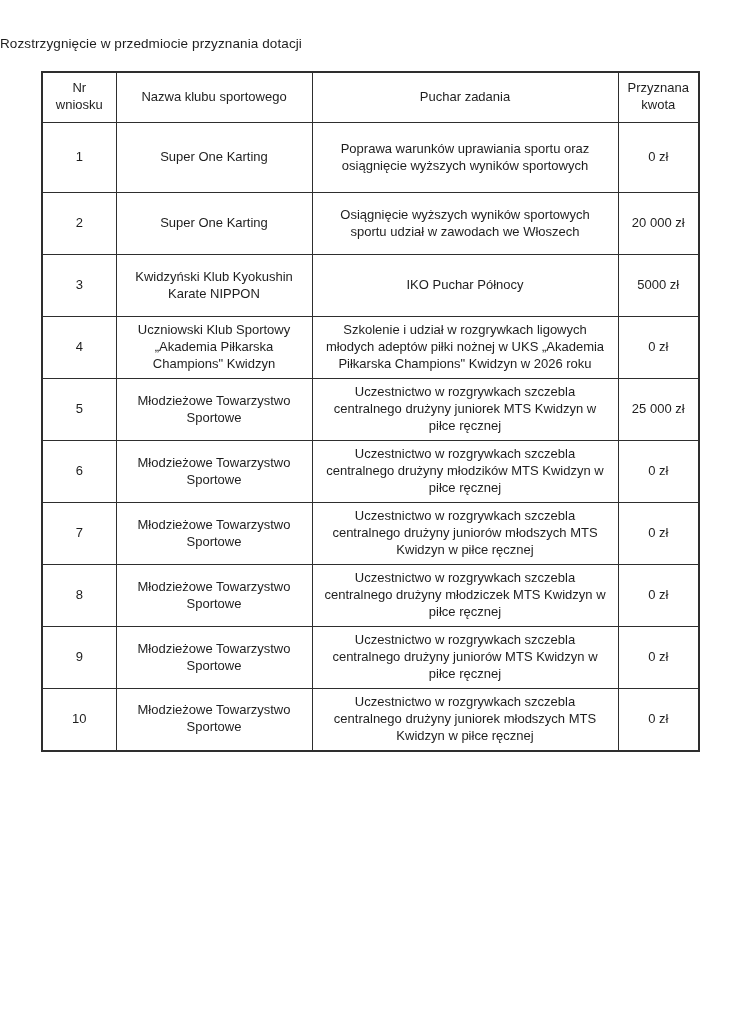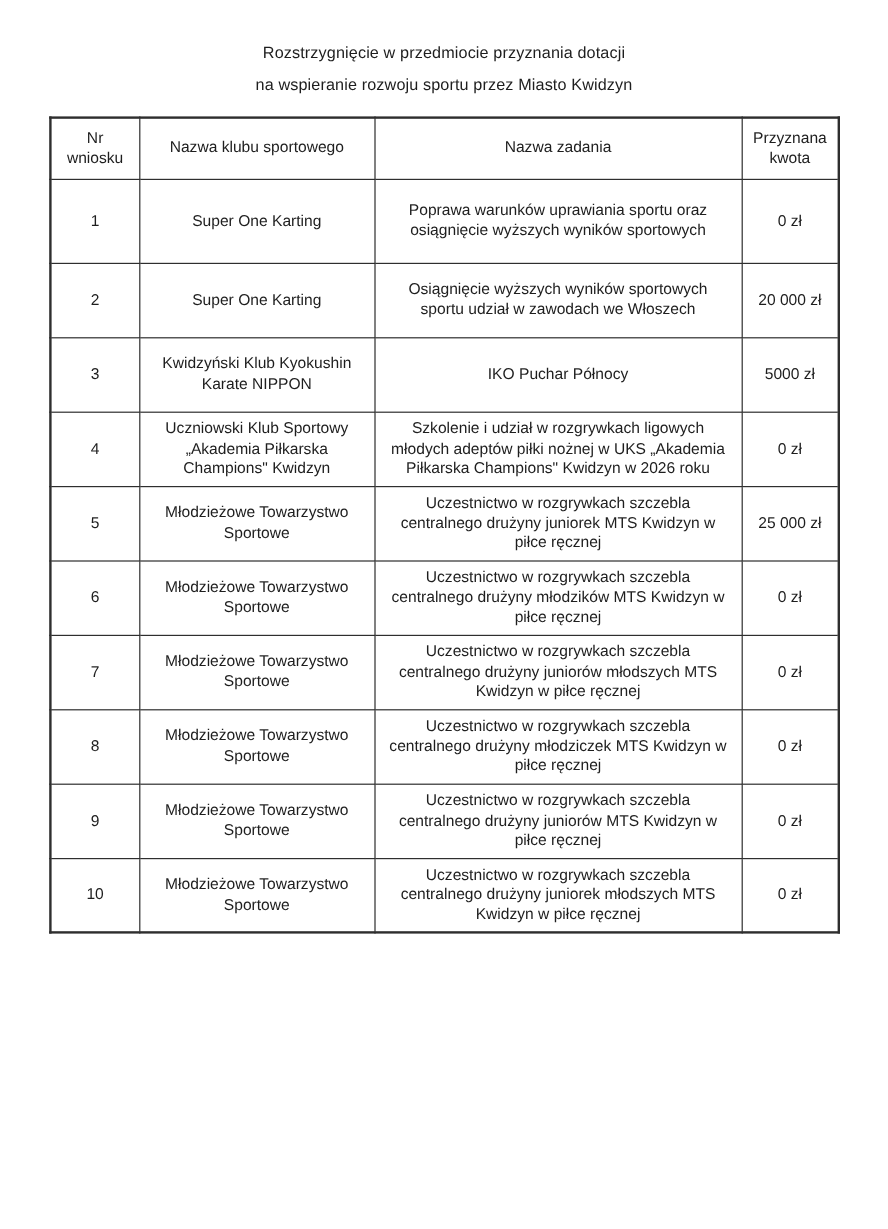--- a/index.html
+++ b/index.html
@@ -15,21 +15,21 @@
     overflow: hidden;
   }
   .page {
     width: 740px;
     height: 1024px;
     background: #ffffff;
     position: relative;
   }
   .doc-title {
     padding-top: 37px;
-    text-align: center;
+    text-align: left;
     font-size: 13.5px;
     line-height: 1;
   }
   .doc-title .title-line {
     margin-bottom: 13px;
     letter-spacing: 0.1px;
   }
   table.grants {
     border-collapse: collapse;
     table-layout: fixed;
@@ -58,35 +58,34 @@
   col.c-zadanie{ width: 306px; }
   col.c-kwota  { width: 81px; }
 </style>
 </head>
 <body>
 
 <div class="page">
 
   <div class="doc-title">
     <div class="title-line">Rozstrzygnięcie w przedmiocie przyznania dotacji</div>
-    <div class="title-line">na wspieranie rozwoju sportu przez Miasto Kwidzyn</div>
   </div>
 
   <table class="grants">
     <colgroup>
       <col class="c-nr">
       <col class="c-klub">
       <col class="c-zadanie">
       <col class="c-kwota">
     </colgroup>
     <thead>
       <tr>
         <th>Nr wniosku</th>
         <th>Nazwa klubu sportowego</th>
-        <th>Nazwa zadania</th>
+        <th>Puchar zadania</th>
         <th>Przyznana kwota</th>
       </tr>
     </thead>
     <tbody>
         <tr>
           <td class="col-nr">1</td>
           <td class="col-klub">Super One Karting</td>
           <td class="col-zadanie">Poprawa warunków uprawiania sportu oraz osiągnięcie wyższych wyników sportowych</td>
           <td class="col-kwota">0 zł</td>
         </tr>

